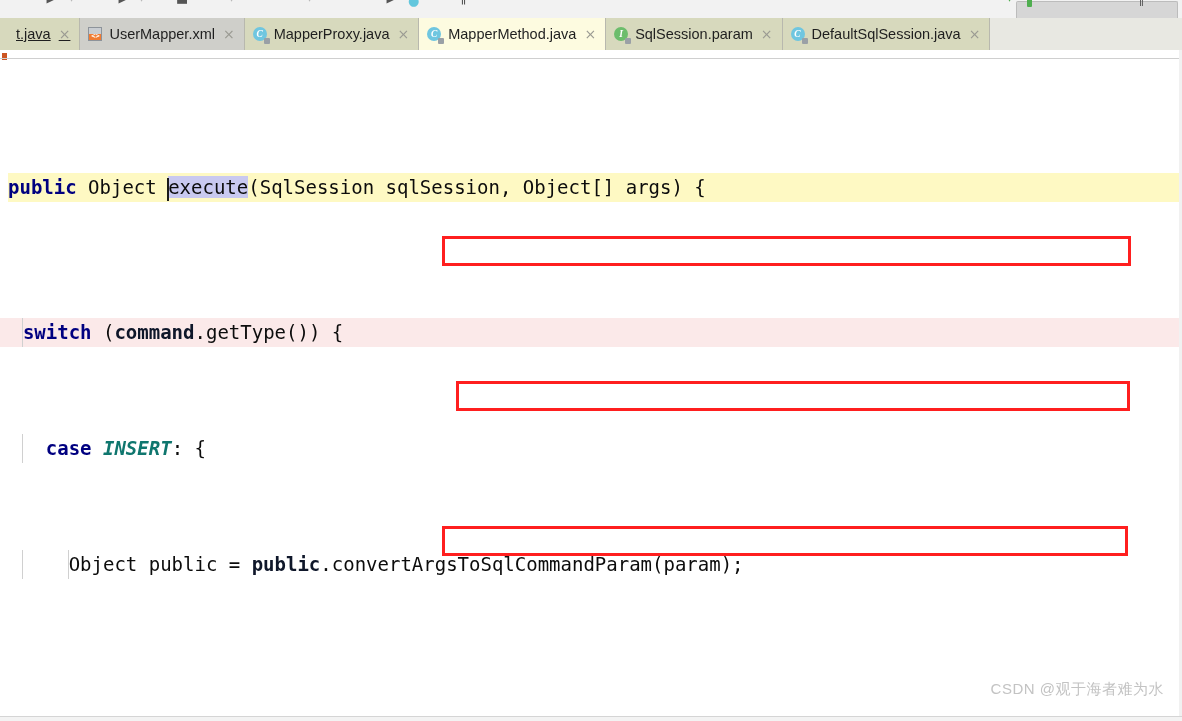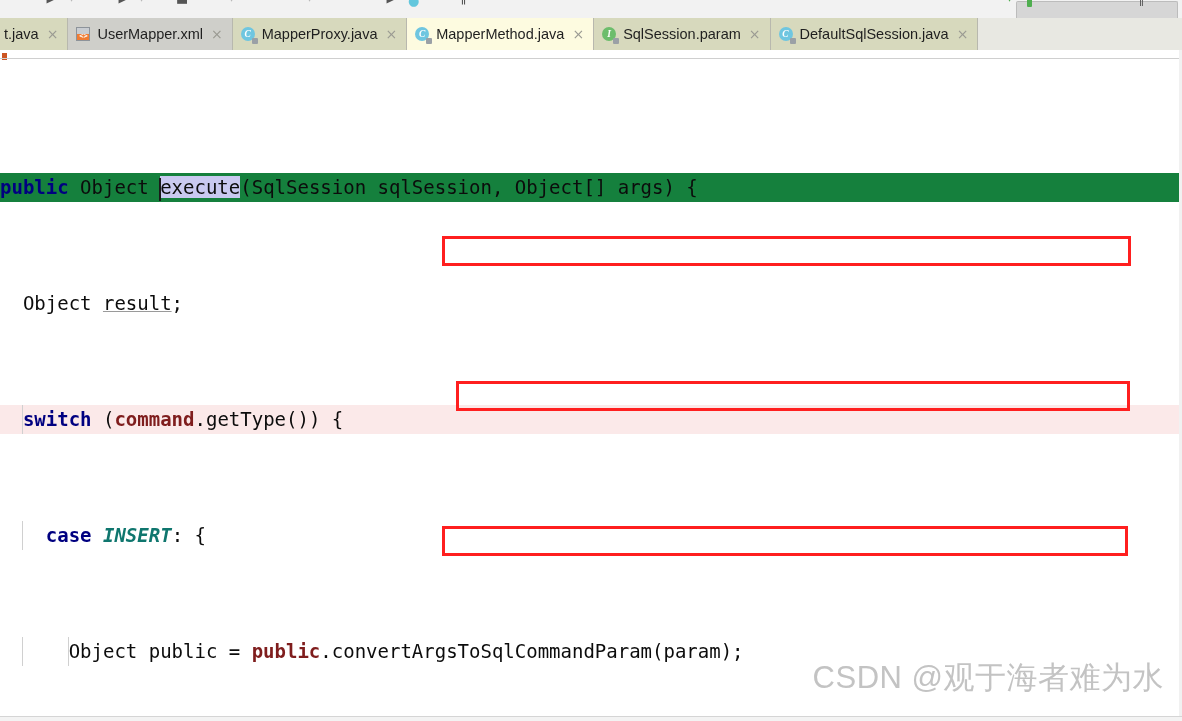--- a/index.html
+++ b/index.html
@@ -128,32 +128,32 @@
     font-size: 19px;
     line-height: 29px;
     white-space: pre;
     color: #0c0c0c;
   }
   .line {
     position: relative;
     height: 29px;
     padding-left: 0px;
   }
-  .line.hl-yellow { background: #15803d; }
+  .line.hl-yellow { background: #fef9c3; margin-left: 8px; }
   .line.hl-pink   { background: #fbe9e9; }
 
   
   .guide {
     position: absolute; top: 0; width: 1px; height: 29px;
     background: #d0d0d0;
   }
 
   
   .kw      { color: #000080; font-weight: bold; }
-  .field   { color: #7f1d1d; font-weight: bold; }
+  .field   { color: #0f172a; font-weight: bold; }
   .constA  { color: #0f766e; font-weight: bold; font-style: italic; }
   .plain   { color: #0c0c0c; }
   .sel     { background: #c9c9f0; }
   .uline   { text-decoration: underline; text-decoration-color: #9a9a9a; }
   .caret {
     display: inline-block; width: 0; height: 0;
     position: relative;
   }
   .caret::after {
     content: ""; position: absolute;
@@ -166,21 +166,21 @@
     position: absolute;
     border: 3px solid #ff1f1f;
     box-sizing: border-box;
     pointer-events: none;
   }
 
   
   #watermark {
     position: absolute;
     right: 18px; bottom: 22px;
-    font-size: 31px;
+    font-size: 15px;
     color: #c3c3c3;
     font-family: "Liberation Sans", sans-serif;
     white-space: nowrap;
     letter-spacing: 0.5px;
     margin-top: 40px;
   }
 
   
   #bottom-strip {
     position: absolute; left: 0; bottom: 0;
@@ -209,21 +209,21 @@
   <span class="tb-ico" style="left:458px;">‖</span>
   <span class="tb-ico green" style="left:1004px;">▾</span>
   <div class="runbox">
     <span class="rb-green"></span>
     <span class="rb-pause">‖</span>
   </div>
 </div>
 
 <div id="tabbar">
 
-  <div class="tab khaki" style="padding-left:4px;">
+  <div class="tab khaki" style="padding-left:16px;text-decoration:underline;">
     <span>t.java</span>
     <span class="tab-close">×</span>
   </div>
 
   <div class="tab grey">
     <span class="tab-icon">
       <span class="ic-xml">&lt;&gt;</span>
     </span>
     <span>UserMapper.xml</span>
     <span class="tab-close">×</span>
@@ -269,21 +269,20 @@
 
 <div id="editor">
 
   <span id="gutter-mark"></span>
   <div id="gutter-line"></div>
 
   <div id="code">
 
     <div class="line hl-yellow"><span class="kw">public</span> <span class="plain">Object </span><span class="caret"></span><span class="sel plain">execute</span><span class="plain">(SqlSession sqlSession, Object[] args) {</span></div>
 
-    <div class="line"><span class="plain">  Object </span><span class="plain uline">result</span><span class="plain">;</span></div>
 
     <div class="line hl-pink"><span class="guide" style="left:22px;"></span><span class="plain">  </span><span class="kw">switch</span><span class="plain"> (</span><span class="field">command</span><span class="plain">.getType()) {</span></div>
 
     <div class="line"><span class="guide" style="left:22px;"></span><span class="plain">    </span><span class="kw">case</span> <span class="constA">INSERT</span><span class="plain">: {</span></div>
 
     <div class="line"><span class="guide" style="left:22px;"></span><span class="guide" style="left:68px;"></span><span class="plain">      Object public = </span><span class="field">public</span><span class="plain">.convertArgsToSqlCommandParam(param);</span></div>
 
     
 
     

